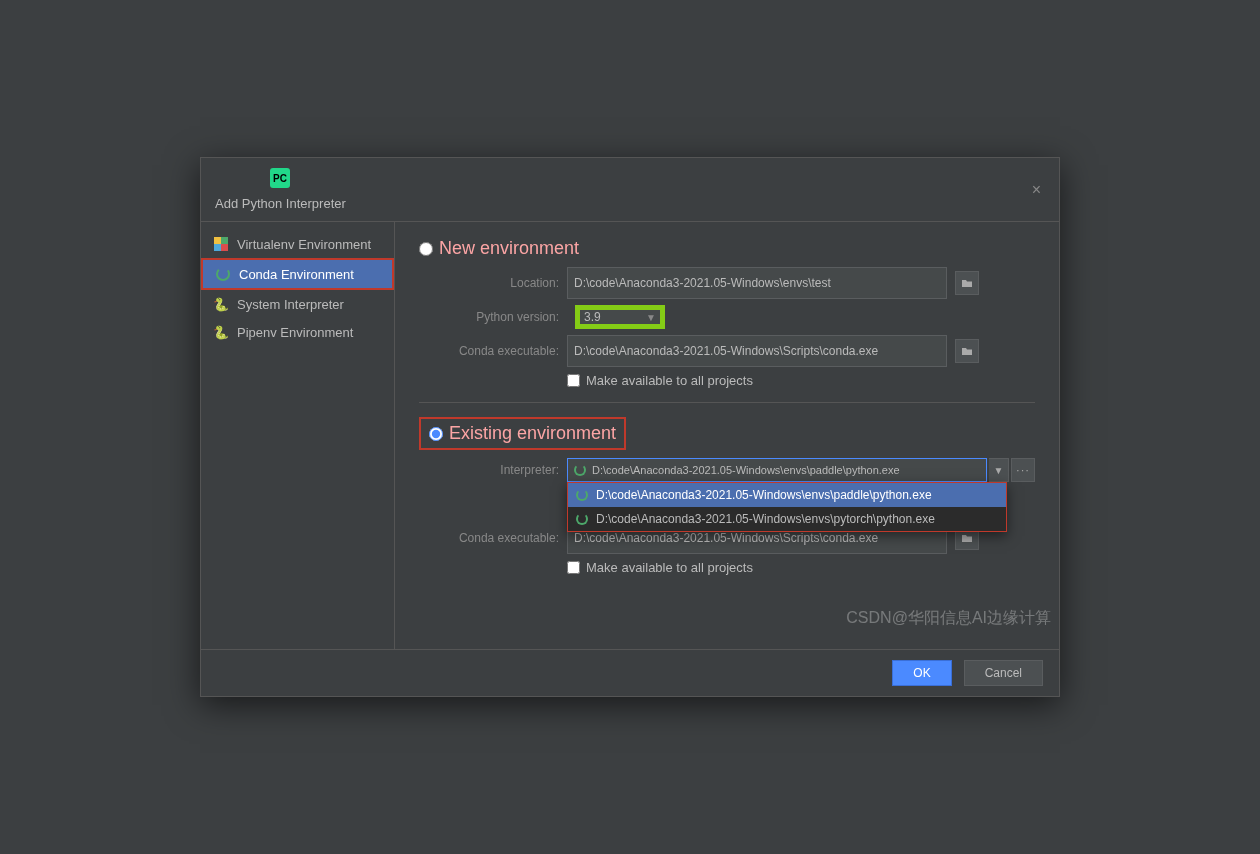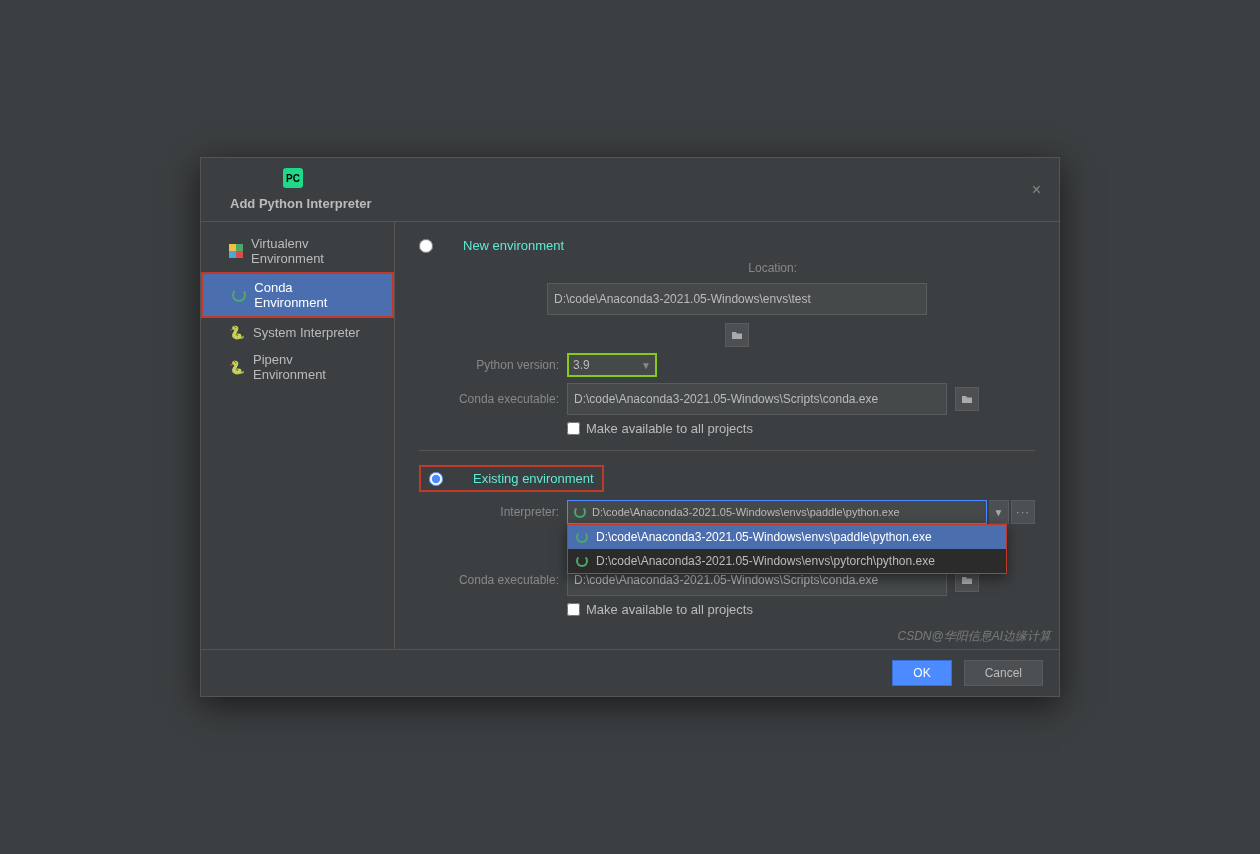--- a/index.html
+++ b/index.html
@@ -38,22 +38,21 @@
       gap: 8px;
       flex-direction: column;
     }
     .pycharm-icon {
       width: 20px;
       height: 20px;
     }
     .title-text {
       color: #bbbbbb;
       font-size: 13px;
-      font-weight: 700;
-      margin-left: 15px;
+      font-weight: 400;
     }
     .close-btn {
       color: #888;
       cursor: pointer;
       font-size: 16px;
       line-height: 1;
       padding: 2px 4px;
     }
     .dialog-body {
       display: flex;
@@ -63,21 +62,21 @@
     .sidebar {
       width: 220px;
       background: #3c3f41;
       border-right: 1px solid #555;
       padding: 8px 0;
     }
     .sidebar-item {
       display: flex;
       align-items: center;
       gap: 8px;
-      padding: 6px 28px;
+      padding: 6px 12px;
       cursor: pointer;
       color: #bbbbbb;
     }
     .sidebar-item.active {
       background: #4b6eaf;
       color: #ffffff;
     }
     .sidebar-icon {
       width: 16px;
       height: 16px;
@@ -105,23 +104,22 @@
       align-items: center;
       gap: 6px;
     }
     .radio-input {
       accent-color: #4b8aff;
       cursor: pointer;
       width: 14px;
       height: 14px;
     }
     .radio-label {
-      color: #5eead4;
-      font-size: 13px;
-      margin-left: 24px;
+      color: #fca5a5;
+      font-size: 18px;
     }
     .form-row {
       display: flex;
       align-items: center;
       gap: 8px;
     }
     .form-label {
       color: #888888;
       font-size: 12px;
       width: 120px;
@@ -146,23 +144,24 @@
       align-items: center;
       justify-content: center;
       cursor: pointer;
       color: #aaa;
       font-size: 13px;
     }
     .select-wrapper {
       display: flex;
       align-items: center;
       background: #45494a;
-      border: 2px solid #84cc16;
+      border: 5px solid #84cc16;
       height: 24px;
       width: 90px;
+      margin-left: 8px;
     }
     .select-wrapper select {
       background: transparent;
       border: none;
       color: #bbbbbb;
       font-size: 12px;
       padding: 0 4px;
       flex: 1;
       cursor: pointer;
       appearance: none;
@@ -291,25 +290,24 @@
       margin-left: 0;
     }
     .new-env-fields {
       margin-left: 20px;
     }
     .conda-dropdown-area {
       position: relative;
     }
     .watermark {
       position: absolute;
-      bottom: 4px;
+      bottom: 20px;
       right: 8px;
-      font-size: 12px;
+      font-size: 16px;
       color: rgba(255,255,255,0.3);
-      font-style: italic;
     }
   </style>
 </head>
 <body>
 
 <div class="dialog">
 
   <div class="title-bar">
     <div class="title-bar-left">
 
@@ -361,21 +359,21 @@
     <div class="content">
 
       <div class="new-env-section">
         <div class="radio-row">
           <input type="radio" name="env-type" class="radio-input" id="new-env" style="">
           <label class="radio-label" for="new-env">New environment</label>
         </div>
 
         <div class="new-env-fields" style="margin-top:8px;">
 
-          <div class="form-row" style="margin-bottom:6px;flex-direction:column;">
+          <div class="form-row" style="margin-bottom:6px;">
             <span class="form-label">Location:</span>
             <input type="text" class="form-input" style="width: 380px; flex: 0 0 auto;" value="D:\code\Anaconda3-2021.05-Windows\envs\test">
             <div class="folder-btn">
               <svg width="12" height="10" viewBox="0 0 12 10">
                   <path d="M1 2h4l1 1.5H11V9H1z" fill="#aaa"></path>
                 </svg>
             </div>
           </div>
 
           <div class="form-row" style="margin-bottom:6px;">

